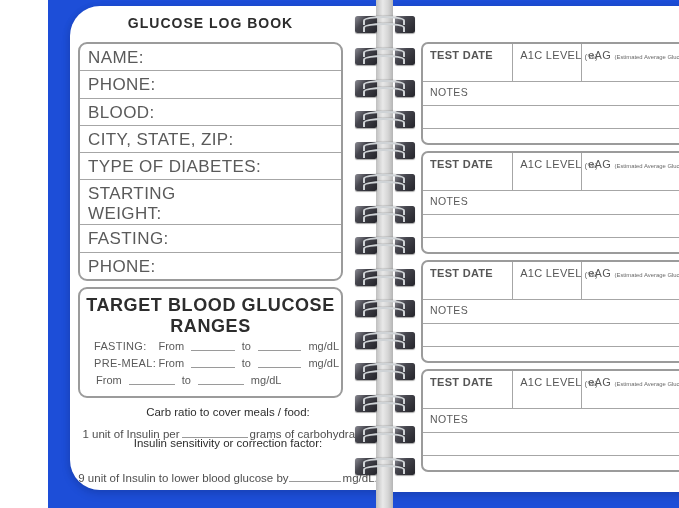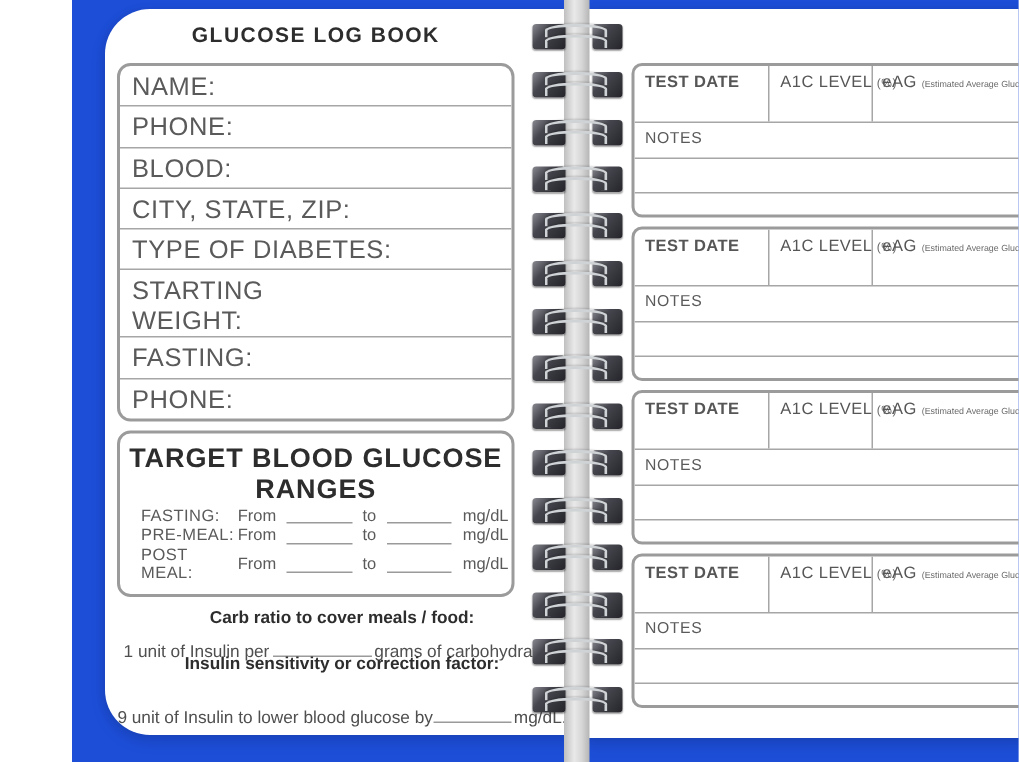--- a/index.html
+++ b/index.html
@@ -60,21 +60,21 @@
   .range-label { width:66px; letter-spacing:0.3px; }
   .range-word { margin:0 2px; }
   .blank {
     display:inline-block; height:11px;
     border-bottom:1.5px solid #9a9a9a; margin:0 5px;
   }
   .blank.b48 { width:46px; }
 
   
   .center-line { position:absolute; left:0; width:100%; text-align:center; color:#4f4f4f; }
-  .bold-line { font-weight:bold; color:#2d2d2d; font-size:11.5px; }
+  .bold-line { font-weight:normal; color:#2d2d2d; font-size:11.5px; }
   .plain-line { font-size:11.5px; }
   #carb-heading { top:400px; }
   #carb-line { top:421px; }
   #sens-heading { top:431px; }
   #sens-line { top:465px; }
   .blank.b66 { width:66px; margin:0 2px; }
   .blank.b52 { width:52px; margin:0 2px 0 0; }
 
   
   .a1c-block {
@@ -172,21 +172,20 @@
       <div class="range-row">
         <span class="range-label">PRE-MEAL:</span>
         <span class="range-word">From</span>
         <span class="blank b48"></span>
         <span class="range-word">to</span>
         <span class="blank b48"></span>
         <span class="range-word">mg/dL</span>
       </div>
 
       <div class="range-row">
-        <span class="range-label">POST MEAL:</span>
         <span class="range-word">From</span>
         <span class="blank b48"></span>
         <span class="range-word">to</span>
         <span class="blank b48"></span>
         <span class="range-word">mg/dL</span>
       </div>
     </div>
 
     <div class="center-line bold-line" id="carb-heading">Carb ratio to cover meals / food:</div>
     <div class="center-line plain-line" id="carb-line">

